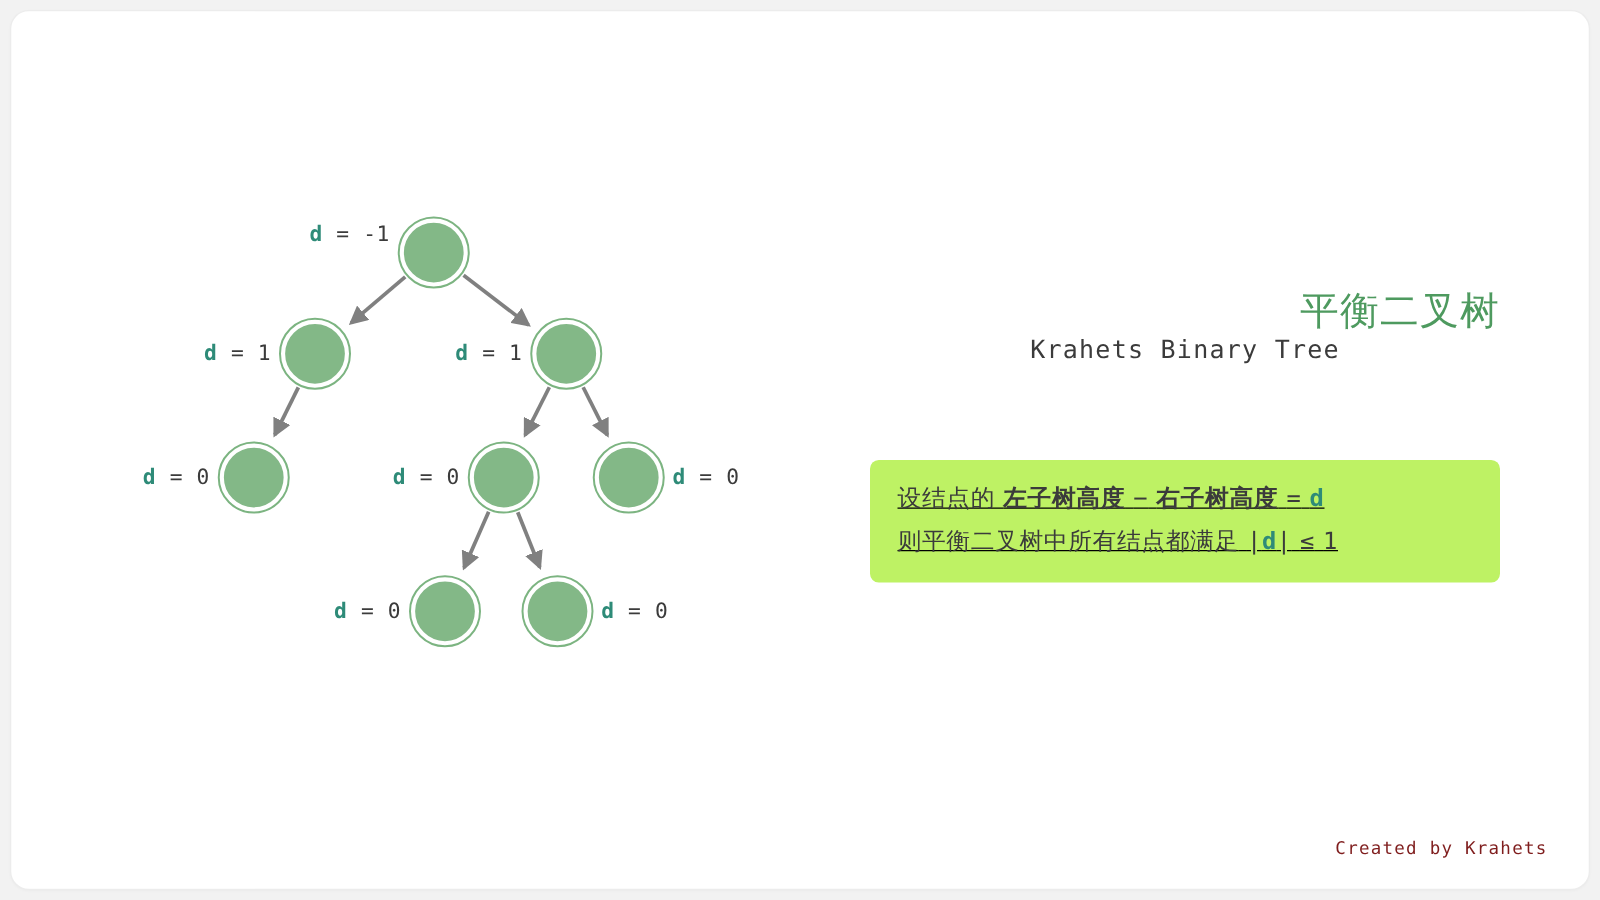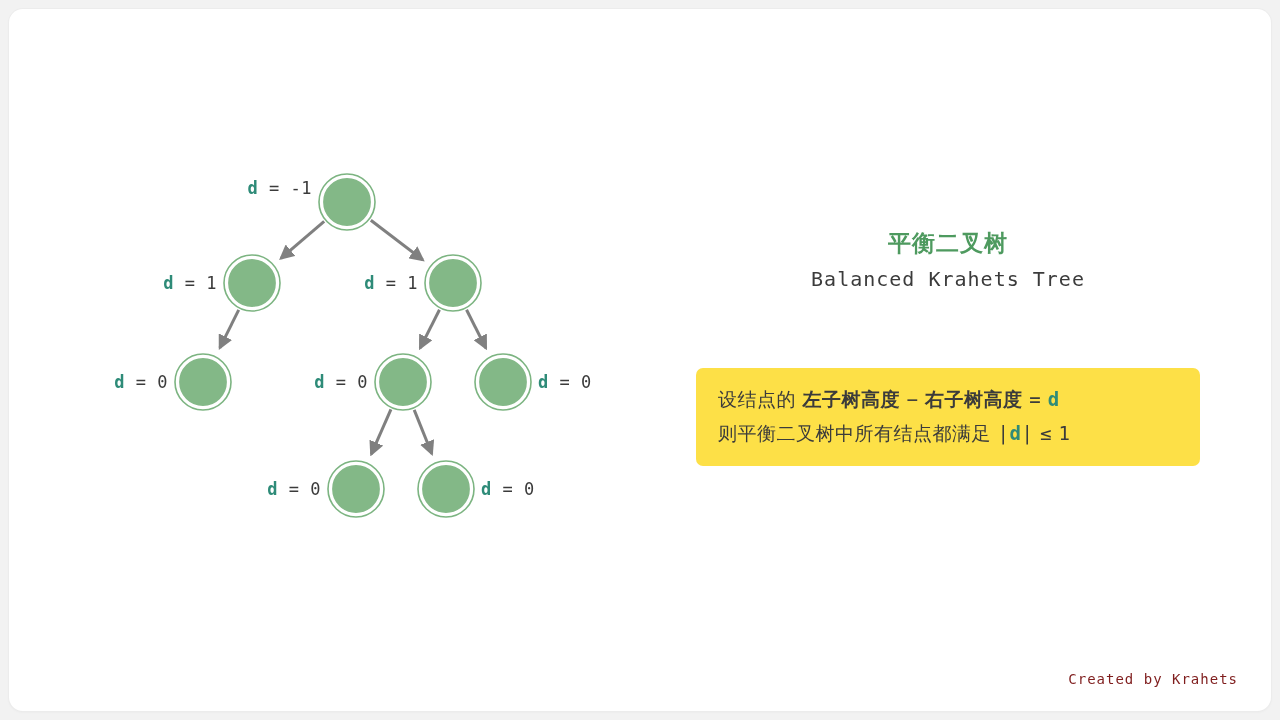--- a/index.html
+++ b/index.html
@@ -51,24 +51,24 @@
     font-weight: bold;
   }
   .node-label.to-left  { transform: translate(-100%, -50%); }
   .node-label.to-right { transform: translate(0, -50%); }
 
   #title {
     position: absolute;
     left: 696px;
     top: 228px;
     width: 504px;
-    text-align: center;
+    text-align: right;
     font-family: "DejaVu Sans", sans-serif;
-    font-size: 23px;
-    font-weight: bold;
+    font-size: 31px;
+    font-weight: normal;
     color: #4e9a5f;
     letter-spacing: 1px;
   }
 
   #subtitle {
     position: absolute;
     left: 696px;
     top: 267px;
     width: 504px;
     text-align: center;
@@ -78,22 +78,23 @@
     letter-spacing: 1px;
   }
 
   #formula-box {
     position: absolute;
     left: 696px;
     top: 368px;
     width: 504px;
     box-sizing: border-box;
     padding: 14px 22px 16px 22px;
-    background: #fde047;
+    background: #bef264;
     border-radius: 7px;
+    text-decoration: underline;
   }
   .formula-line {
     font-family: "DejaVu Sans", sans-serif;
     font-size: 19px;
     color: #3b3b3b;
     line-height: 34px;
     white-space: nowrap;
     letter-spacing: 0.5px;
   }
   .formula-line .strong { font-weight: bold; }
@@ -157,21 +158,21 @@
       <div class="node-label to-left" style="left: 217px; top: 283px;"><span class="var">d</span><span> = 1</span></div>
       <div class="node-label to-left" style="left: 418px; top: 283px;"><span class="var">d</span><span> = 1</span></div>
       <div class="node-label to-left" style="left: 168px; top: 382px;"><span class="var">d</span><span> = 0</span></div>
       <div class="node-label to-left" style="left: 368px; top: 382px;"><span class="var">d</span><span> = 0</span></div>
       <div class="node-label to-right" style="left: 538px; top: 382px;"><span class="var">d</span><span> = 0</span></div>
       <div class="node-label to-left" style="left: 321px; top: 489px;"><span class="var">d</span><span> = 0</span></div>
       <div class="node-label to-right" style="left: 481px; top: 489px;"><span class="var">d</span><span> = 0</span></div>
     </div>
 
   <div id="title">平衡二叉树</div>
-  <div id="subtitle">Balanced Krahets Tree</div>
+  <div id="subtitle">Krahets Binary Tree</div>
 
   <div id="formula-box">
     <div class="formula-line" id="formula-line-1">
       <span>设结点的</span>
       <span class="strong">左子树高度</span>
       <span class="mono">−</span>
       <span class="strong">右子树高度</span>
       <span class="mono">=</span>
       <span class="var">d</span>
     </div>

